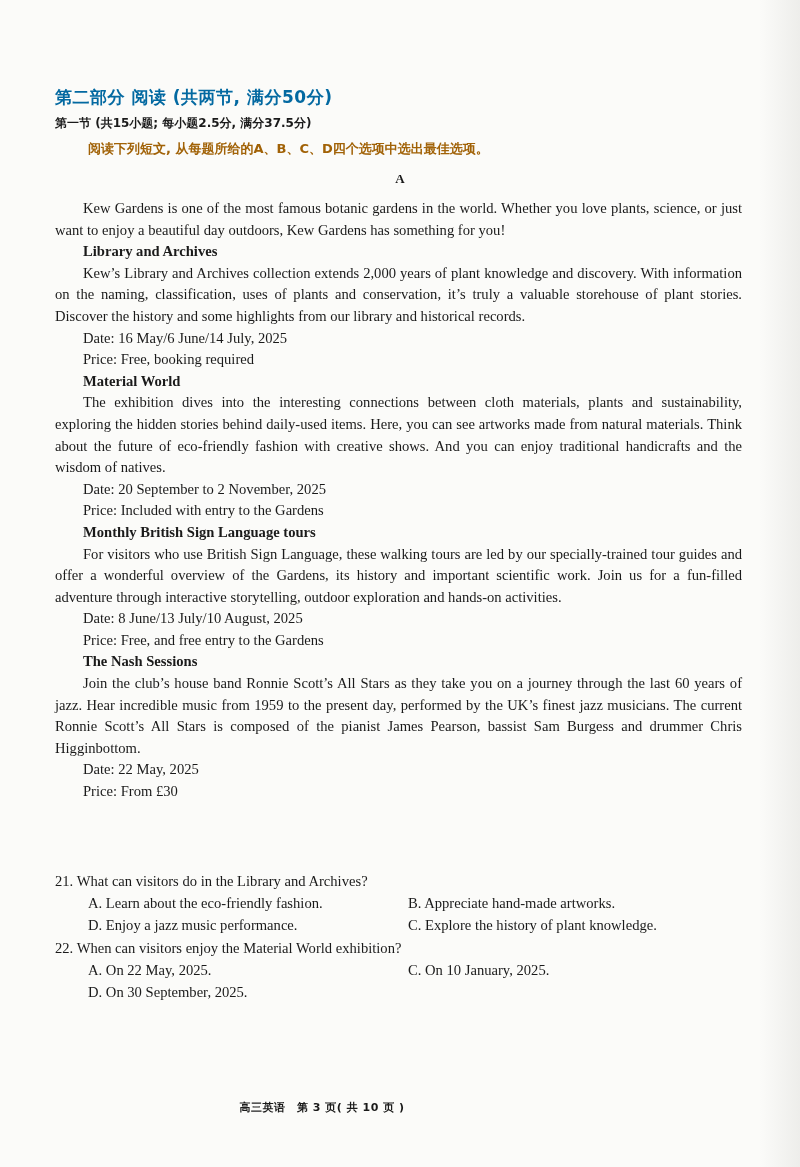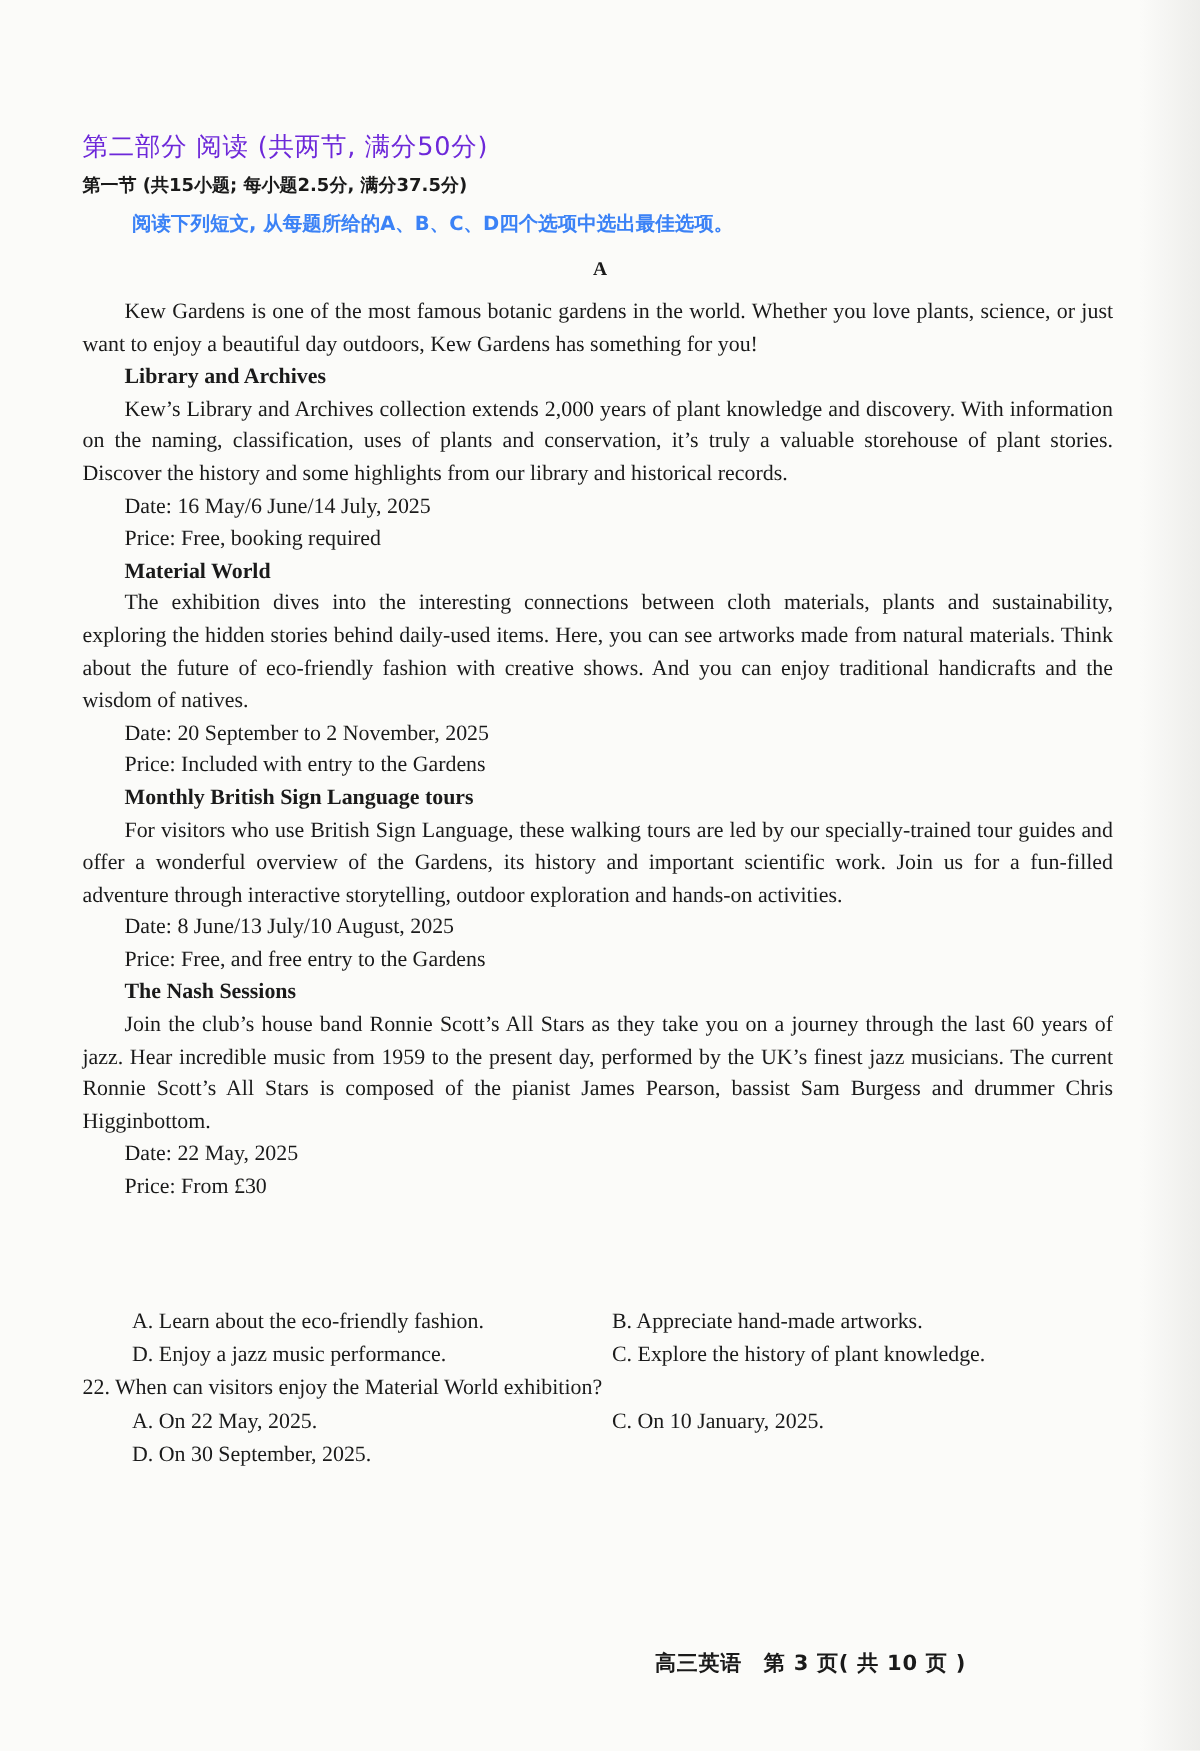--- a/index.html
+++ b/index.html
@@ -3,51 +3,51 @@
 <meta charset="utf-8">
 <style>
   html, body { margin: 0; padding: 0; }
   body {
     width: 800px; height: 1167px; background: #fbfbf9; position: relative; overflow: hidden;
     font-family: "Liberation Serif", "DejaVu Serif", serif; color: #1a1a1a;
   }
   .page { position: absolute; left: 0; top: 0; width: 800px; height: 1167px; }
   .h1 {
     position: absolute; left: 55px; top: 86px; font-family: "DejaVu Sans", sans-serif;
-    font-weight: normal; font-size: 17px; letter-spacing: 0.5px; color: #6d28d9;
+    font-weight: bold; font-size: 17px; letter-spacing: 0.5px; color: #0369a1;
   }
   .h2 {
     position: absolute; left: 55px; top: 115px; font-family: "DejaVu Sans", sans-serif;
     font-weight: bold; font-size: 12px; color: #1a1a1a;
   }
   .instr {
     position: absolute; left: 88px; top: 140px; font-family: "DejaVu Sans", sans-serif;
-    font-weight: bold; font-size: 13px; color: #3b82f6;
+    font-weight: bold; font-size: 13px; color: #a16207;
   }
   .passage-letter {
     position: absolute; left: 0; width: 800px; top: 171px; text-align: center;
     font-weight: bold; font-size: 13px;
   }
   .body {
     position: absolute; left: 55px; top: 198px; width: 687px;
     font-size: 14.6px; line-height: 21.6px; text-align: justify;
   }
   .body p { margin: 0; text-indent: 28px; }
   .body .meta { margin: 0; padding-left: 28px; }
   .body .sub { margin: 0; padding-left: 28px; font-weight: bold; }
   .questions {
     position: absolute; left: 55px; top: 870px; width: 687px;
     font-size: 14.6px; line-height: 22.2px;
   }
   .q-stem { margin: 0; }
   .opts { display: grid; grid-template-columns: 320px 360px; padding-left: 33px; }
   .opt { margin: 0; }
   .footer {
-    position: absolute; left: 0; width: 644px; top: 1100px; text-align: right;
-    font-family: "DejaVu Sans", sans-serif; font-weight: bold; font-size: 14px; letter-spacing: 0.5px;
+    position: absolute; left: 0; width: 644px; top: 1100px; text-align: center;
+    font-family: "DejaVu Sans", sans-serif; font-weight: bold; font-size: 11px; letter-spacing: 0.5px;
   }
   .edge-shadow {
     position: absolute; right: 0; top: 0; width: 40px; height: 1167px;
     background: linear-gradient(to right, rgba(240,240,238,0) 0%, rgba(228,228,225,0.6) 100%);
   }
 </style>
 </head>
 <body>
 
 <div class="page">
@@ -78,20 +78,21 @@
     <div class="meta">Price: Free, and free entry to the Gardens</div>
 
     <div class="sub">The Nash Sessions</div>
     <p>Join the club’s house band Ronnie Scott’s All Stars as they take you on a journey through the last 60 years of jazz. Hear incredible music from 1959 to the present day, performed by the UK’s finest jazz musicians. The current Ronnie Scott’s All Stars is composed of the pianist James Pearson, bassist Sam Burgess and drummer Chris Higginbottom.</p>
     <div class="meta">Date: 22 May, 2025</div>
     <div class="meta">Price: From £30</div>
   </div>
 
   <div class="questions">
     <div>
+      <div class="q-stem">21. What can visitors do in the Library and Archives?</div>
       <div class="opts">
         <div class="opt">A. Learn about the eco-friendly fashion.</div>
         <div class="opt">B. Appreciate hand-made artworks.</div>
         <div class="opt">D. Enjoy a jazz music performance.</div>
         <div class="opt">C. Explore the history of plant knowledge.</div>
       </div>
     </div>
     <div>
       <div class="q-stem">22. When can visitors enjoy the Material World exhibition?</div>
       <div class="opts">

